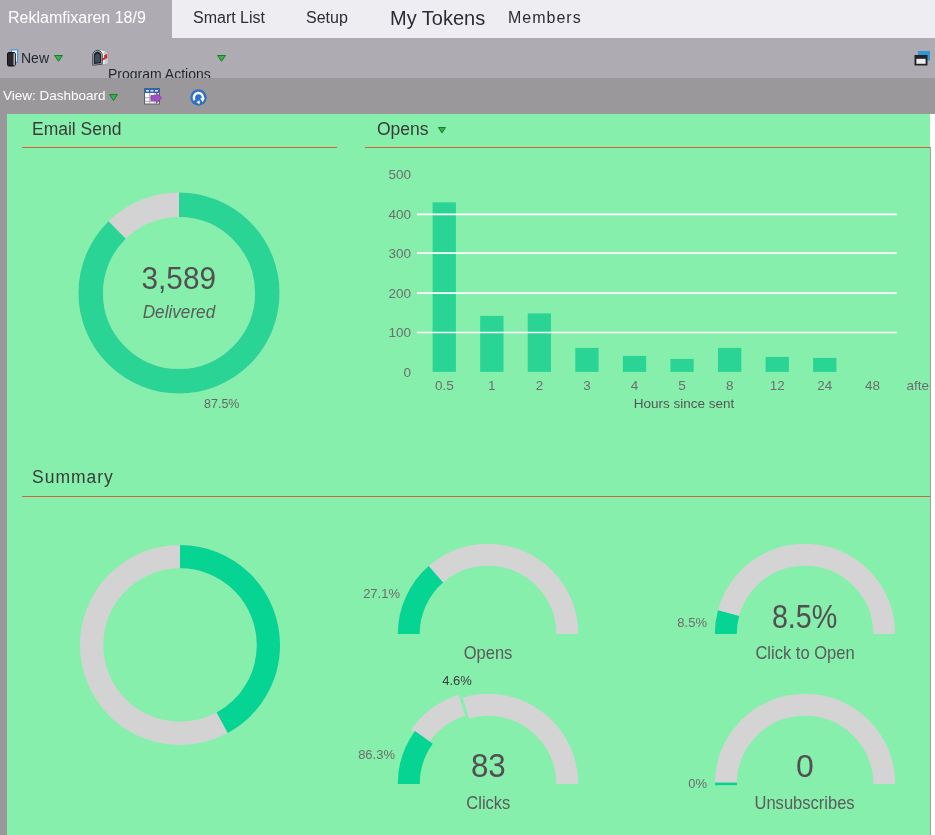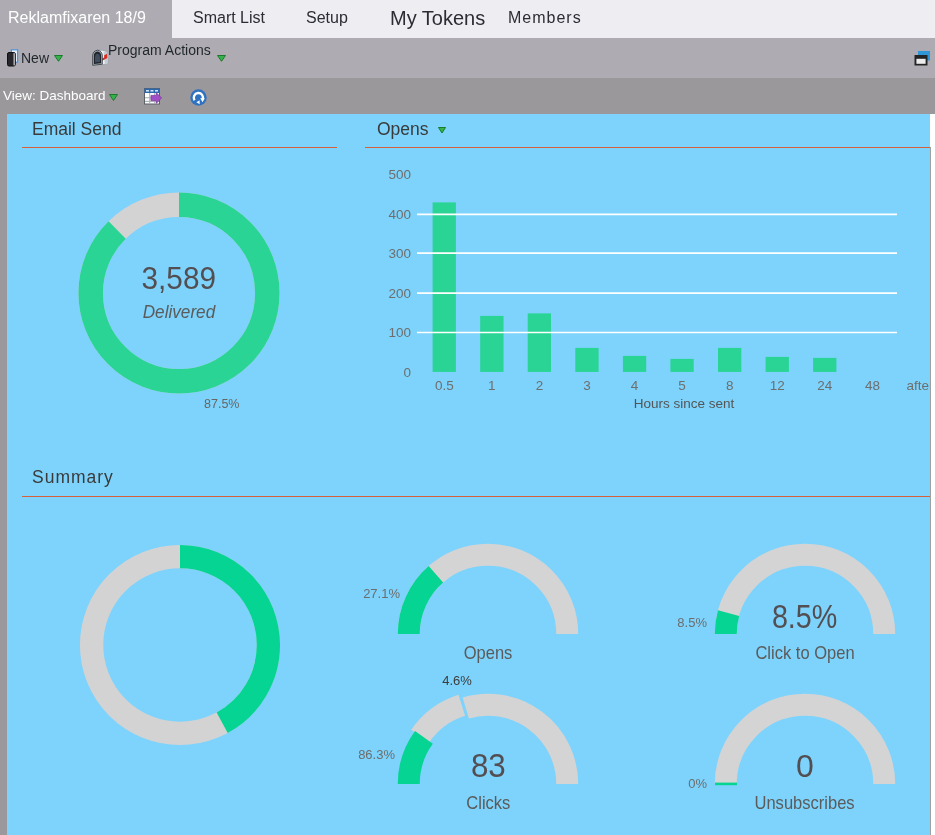--- a/index.html
+++ b/index.html
@@ -30,21 +30,21 @@
     <polygon points="0.5,0.5 8.5,0.5 4.5,6.3" fill="#35b24a" stroke="#1c7a2d" stroke-width="1"></polygon>
   </svg>
 <svg class="abs" style="left:92px;top:49px;" width="17" height="17" viewBox="0 0 17 17">
   <path d="M5.5 1.2 L10.5 1.2 A6 6 0 0 1 16.3 7.2 L15.6 14.8 L9 16 Z" fill="#f2f4f6" stroke="#9aa0a7" stroke-width="0.9"></path>
   <path d="M11.5 2.2 A5.4 5.4 0 0 1 16.2 7.4 L15.7 14.6 L12.8 15.2 Z" fill="#c3cdd6"></path>
   <path d="M8.5 10.2 L12.2 8.4 L12.2 6.2 L15.2 4.7 L15.4 9.0 L8.6 12.4 Z" fill="#d92b1f"></path>
   <path d="M5.5 1.2 A5.8 5.8 0 0 0 0.7 7 L0.7 16.3 L10.3 15.2 L10.3 7 A5.8 5.8 0 0 0 5.5 1.2 Z" fill="#aab3bc" stroke="#3c424a" stroke-width="0.9"></path>
   <path d="M5.5 2.6 A4.4 4.4 0 0 0 1.9 7.1 L1.9 15 L9.1 14.2 L9.1 7.1 A4.4 4.4 0 0 0 5.5 2.6 Z" fill="#1d2329"></path>
   <path d="M5.5 4.4 A3.1 3.1 0 0 0 3 7.4 L3 13.6 L8 13.1 L8 7.4 A3.1 3.1 0 0 0 5.5 4.4 Z" fill="#3e4c5c"></path>
 </svg>
-<div class="abs" style="left:108px;top:32px;height:37px;line-height:36px;font-size:14px;color:#1f262c;">Program Actions</div>
+<div class="abs" style="left:108px;top:56px;height:37px;line-height:36px;font-size:14px;color:#1f262c;">Program Actions</div>
 <svg class="abs" style="left:217px;top:55px;" width="9" height="7">
     <polygon points="0.5,0.5 8.5,0.5 4.5,6.3" fill="#35b24a" stroke="#1c7a2d" stroke-width="1"></polygon>
   </svg>
 <svg class="abs" style="left:912px;top:49px;" width="18" height="17" viewBox="0 0 18 17">
   <rect x="6" y="2" width="12" height="9.5" fill="#2f97d8"></rect>
   <rect x="2.5" y="6" width="13" height="10.5" fill="#242424"></rect>
   <rect x="4.4" y="9.8" width="9.2" height="5" fill="#ececec"></rect>
 </svg>
 
 <div class="abs" style="left:0;top:78px;width:935px;height:36px;background:#9b989c;"></div>
@@ -66,21 +66,21 @@
 </svg>
 <svg class="abs" style="left:190px;top:89px;" width="17" height="17" viewBox="0 0 17 17">
   <circle cx="8.5" cy="8.5" r="8.2" fill="#2f72bf"></circle>
   <path d="M4.6 11.2 A4.6 4.6 0 1 1 12.6 10.4" fill="none" stroke="#fff" stroke-width="2.4"></path>
   <path d="M10.2 9.2 L14.9 9.2 L12.55 13.2 Z" fill="#fff"></path>
   <path d="M9.6 11.3 L9.6 15.2 L6.4 13.2 Z" fill="#fff"></path>
 </svg>
 
 <div class="abs" style="left:0;top:114px;width:7px;height:721px;background:#9b989c;"></div>
 
-<div class="abs" style="left:7px;top:114px;width:923px;height:721px;background:#7dd3fc;overflow:hidden;">
+<div class="abs" style="left:7px;top:114px;width:923px;height:721px;background:#86efac;overflow:hidden;">
 <div class="abs" style="left:0;top:0;width:923px;height:721px;">
 
   <div class="abs" style="left:25px;top:5px;font-size:17.5px;color:#3a3a3a;">Email Send</div>
   <div class="abs" style="left:15px;top:33px;width:315px;border-top:1px solid #d4613a;"></div>
   <div class="abs" style="left:370px;top:5px;font-size:17.5px;color:#3a3a3a;">Opens</div>
   <svg class="abs" style="left:431px;top:13px;" width="8" height="7">
         <polygon points="0.5,0.5 7.5,0.5 4,6" fill="#35b24a" stroke="#1c7a2d" stroke-width="1"></polygon>
       </svg>
   <div class="abs" style="left:358px;top:33px;width:565px;border-top:1px solid #d4613a;"></div>
 

